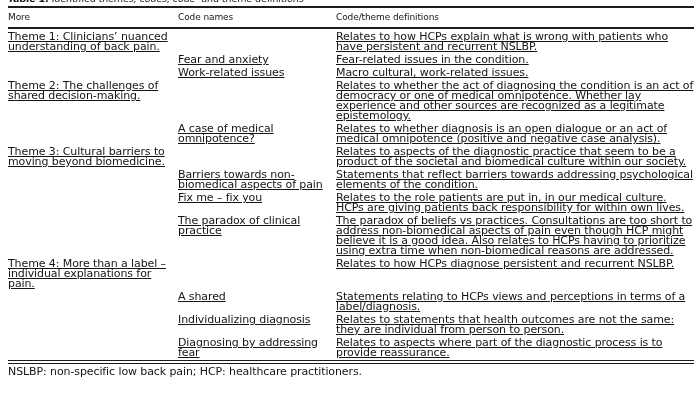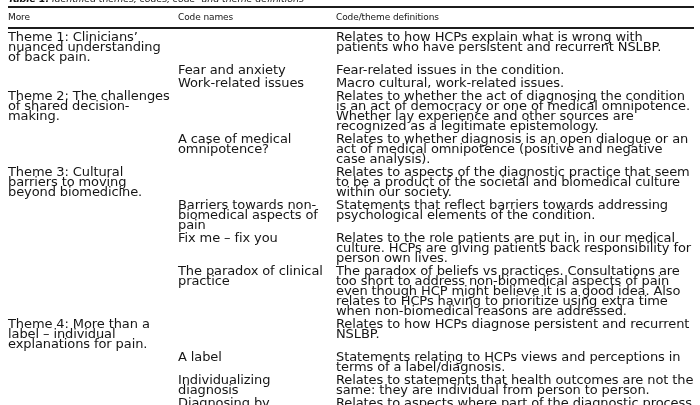--- a/index.html
+++ b/index.html
@@ -48,23 +48,24 @@
   thead th {
     text-align: left;
     font-weight: 400;
     font-size: 9px;
     padding: 4px 4px 5px 0;
     border-bottom: 2px solid #1c1c1c;
     vertical-align: middle;
   }
   tbody td {
     vertical-align: top;
-    font-size: 13px;
+    font-size: 11px;
     line-height: 10px;
     padding: 1px 5px 2px 0;
+    text-decoration: underline;
   }
   tbody tr:first-child td { padding-top: 3px; }
   td.c-def { padding-right: 0; margin-top: 28px; }
 
   .footnote {
     font-size: 11px;
     line-height: 11px;
     padding: 2px 0 8px 0;
   }
 </style>
@@ -122,35 +123,35 @@
         <td class="c-def">Relates to aspects of the diagnostic practice that seem to be a product of the societal and biomedical culture within our society.</td>
       </tr>
       <tr>
         <td class="c-theme"></td>
         <td class="c-code">Barriers towards non-biomedical aspects of pain</td>
         <td class="c-def">Statements that reflect barriers towards addressing psychological elements of the condition.</td>
       </tr>
       <tr>
         <td class="c-theme"></td>
         <td class="c-code">Fix me – fix you</td>
-        <td class="c-def">Relates to the role patients are put in, in our medical culture. HCPs are giving patients back responsibility for person own lives.</td>
+        <td class="c-def">Relates to the role patients are put in, in our medical culture. HCPs are giving patients back responsibility for within own lives.</td>
       </tr>
       <tr>
         <td class="c-theme"></td>
         <td class="c-code">The paradox of clinical practice</td>
         <td class="c-def">The paradox of beliefs vs practices. Consultations are too short to address non-biomedical aspects of pain even though HCP might believe it is a good idea. Also relates to HCPs having to prioritize using extra time when non-biomedical reasons are addressed.</td>
       </tr>
       <tr>
         <td class="c-theme">Theme 4: More than a label – individual explanations for pain.</td>
         <td class="c-code"></td>
         <td class="c-def">Relates to how HCPs diagnose persistent and recurrent NSLBP.</td>
       </tr>
       <tr>
         <td class="c-theme"></td>
-        <td class="c-code">A label</td>
+        <td class="c-code">A shared</td>
         <td class="c-def">Statements relating to HCPs views and perceptions in terms of a label/diagnosis.</td>
       </tr>
       <tr>
         <td class="c-theme"></td>
         <td class="c-code">Individualizing diagnosis</td>
         <td class="c-def">Relates to statements that health outcomes are not the same: they are individual from person to person.</td>
       </tr>
       <tr>
         <td class="c-theme"></td>
         <td class="c-code">Diagnosing by addressing fear</td>

